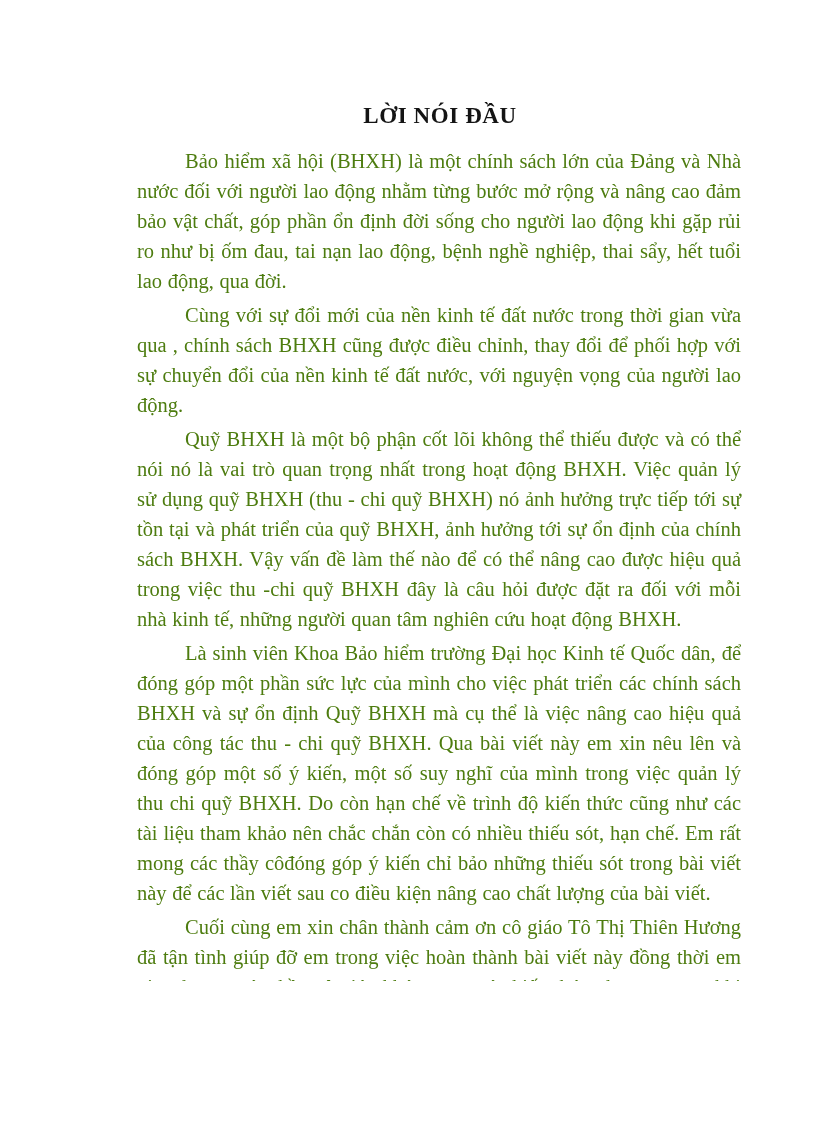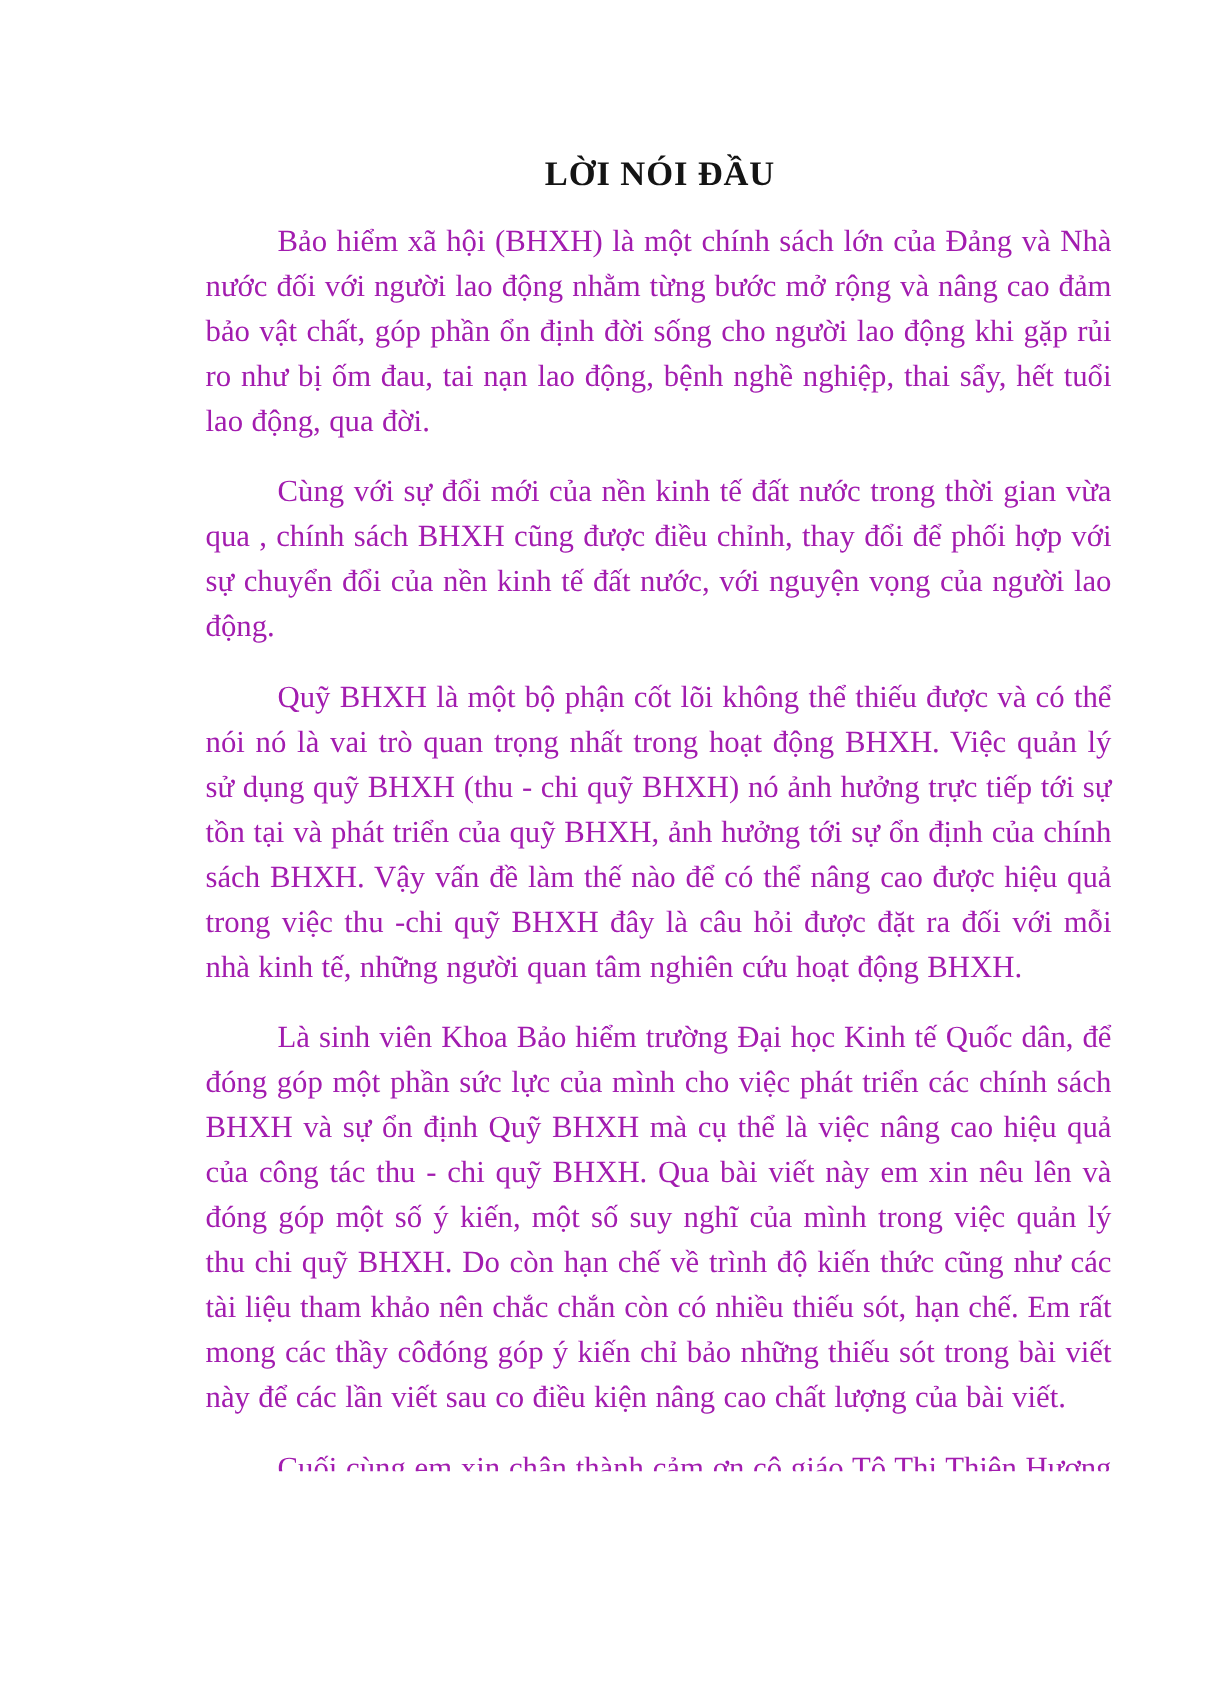--- a/index.html
+++ b/index.html
@@ -39,26 +39,26 @@
     left: 137px;
     width: 604px;
   }
   .para {
     margin: 0 0 0 0;
     text-indent: 48px;
     text-align: justify;
     text-justify: inter-word;
     font-size: 20.5px;
     line-height: 30px;
-    color: #a21caf;
+    color: #4d7c0f;
     word-spacing: 0.5px;
     hyphens: none;
   }
   .para + .para {
-    margin-top: 17px;
+    margin-top: 4px;
   }
   
   .scan-rule {
     position: absolute;
     left: 22px;
     right: 22px;
     top: 1112px;
     height: 1px;
     background-image: linear-gradient(to right,
         rgba(150, 200, 150, 0.55) 0 2px, rgba(255,255,255,0) 2px 6px);

